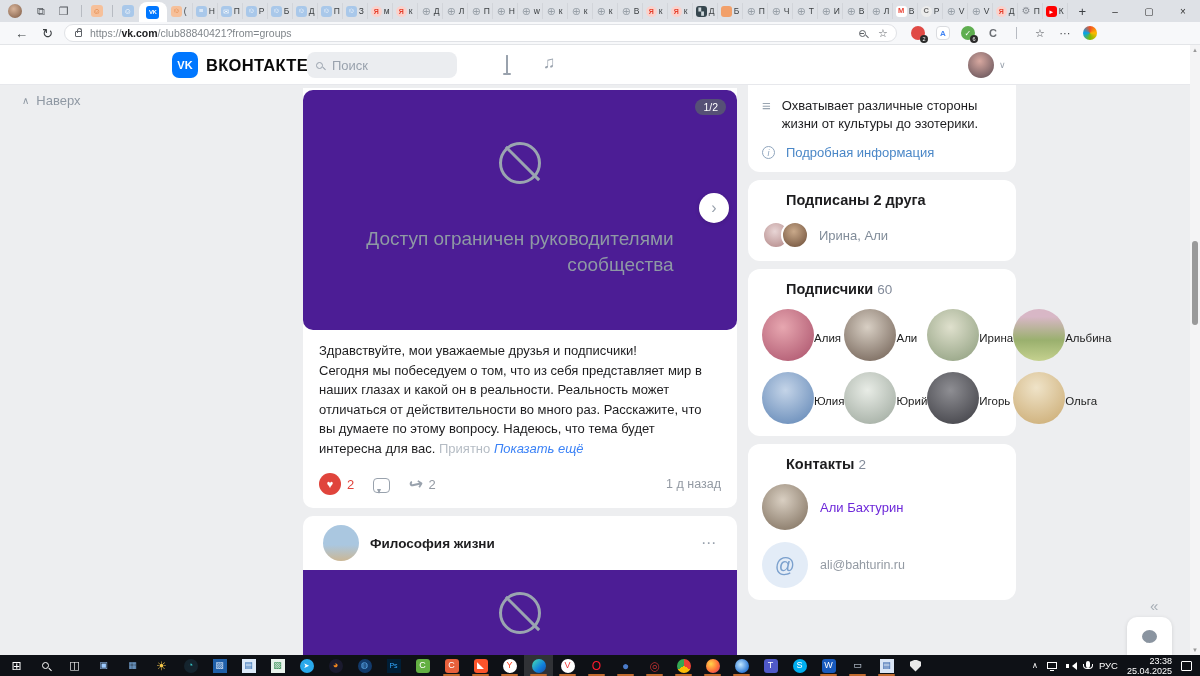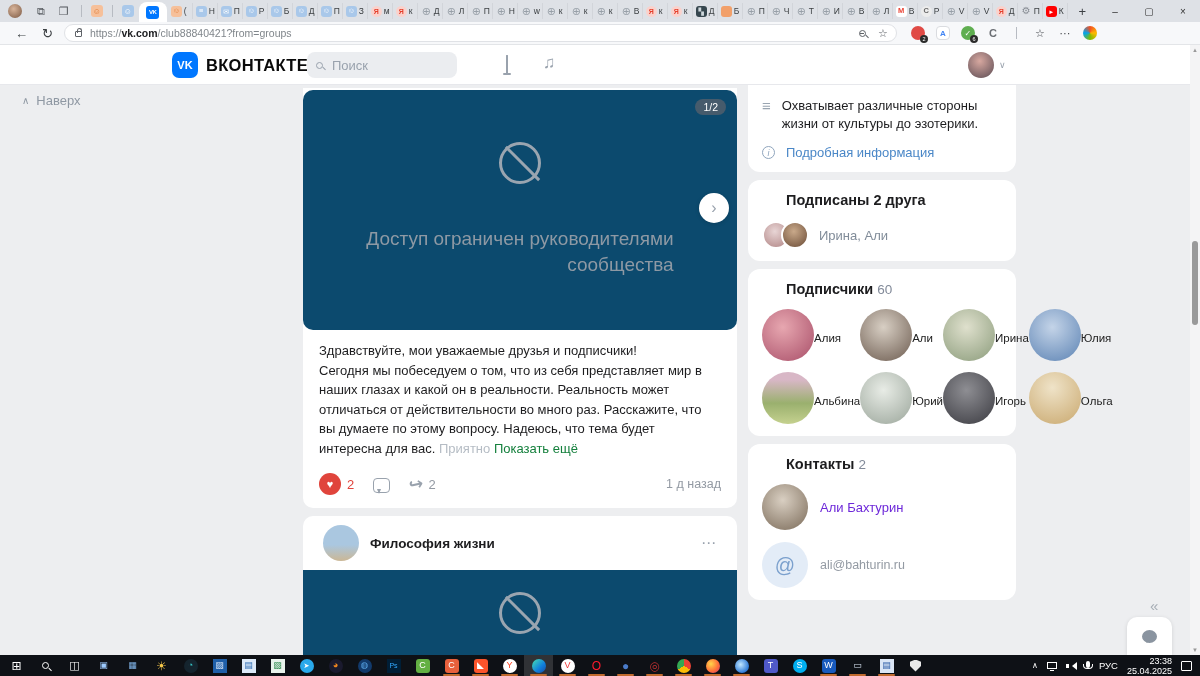--- a/index.html
+++ b/index.html
@@ -77,28 +77,28 @@
   .hdr-av{position:absolute;left:968px;top:7px;width:26px;height:26px;border-radius:50%;background:radial-gradient(circle at 45% 35%,#d7a8a0,#5a4a52);}
   .hdr-chev{position:absolute;left:999px;top:15px;color:#99a2ad;font-size:9px;}
 
   .vk-body{position:absolute;left:0;top:40px;width:1200px;height:570px;}
   .backtop{position:absolute;left:22px;top:8px;color:#8f98a3;font-size:13px;display:flex;align-items:center;gap:7px;}
   .backtop .ch{font-size:10px;}
 
   .feed{position:absolute;left:303px;top:3px;width:434px;}
   .card{background:#fff;border-radius:10px;}
   .post1{border-radius:0 0 10px 10px;padding-top:2px;}
-  .media{position:relative;height:240px;background:#0c4a6e;border-radius:10px;overflow:hidden;display:flex;flex-direction:column;align-items:center;justify-content:center;gap:28px;}
+  .media{position:relative;height:240px;background:#4c1d95;border-radius:10px;overflow:hidden;display:flex;flex-direction:column;align-items:center;justify-content:center;gap:28px;}
   .mbadge{position:absolute;top:9px;right:11px;background:rgba(90,98,108,.75);color:#fff;font-size:10.5px;padding:2px 8px;border-radius:9px;}
   .ban{width:42px;height:42px;border:3px solid #9aa5b0;border-radius:50%;position:relative;margin-bottom:14px;}
   .ban::after{content:"";position:absolute;left:-3px;top:17px;width:47px;height:3px;background:#9aa5b0;transform:rotate(45deg);}
   .rtext{color:#8e99a4;font-size:19px;text-align:right;line-height:26px;}
   .nextbtn{position:absolute;right:8px;top:103px;width:30px;height:30px;border-radius:50%;background:#fff;box-shadow:0 1px 4px rgba(0,0,0,.15);display:flex;align-items:center;justify-content:center;color:#99a2ad;font-size:16px;}
   .ptext{padding:11px 16px 6px;font-size:13px;line-height:19.5px;color:#1d1d1f;}
-  .showmore{color:#15803d;}
+  .showmore{color:#3b82f6;font-style:italic;}
   .fade{color:#b5bcc4;}
   .actions{display:flex;align-items:center;padding:9px 16px 13px;gap:19px;}
   .heart{width:22px;height:22px;border-radius:50%;background:#e0443c;color:#fff;display:flex;align-items:center;justify-content:center;font-size:11px;}
   .likegrp{display:flex;align-items:center;gap:6px;}
   .likecnt{color:#e0443c;font-size:13px;}
   .cbub{width:17px;height:15px;border:1.6px solid #99a2ad;border-radius:4px;position:relative;margin-top:2px;}
   .cbub::after{content:"";position:absolute;bottom:-6px;left:3px;border:4px solid transparent;border-top:5px solid #99a2ad;border-left-width:2px;border-right-width:2px;}
   .sharegrp{display:flex;align-items:center;gap:5px;color:#939aa3;font-size:13px;}
   .shareic{color:#99a2ad;font-size:17px;line-height:1;transform:rotate(-12deg);font-weight:bold;}
   .ptime{margin-left:auto;color:#939aa3;font-size:12.5px;}
@@ -473,26 +473,26 @@
               </div>
               <div class="fol">
                 <div class="folav" style="background: radial-gradient(circle at 45% 35%, rgb(216, 207, 196), rgb(107, 90, 78));"></div>
                 <span class="folname">Али</span>
               </div>
               <div class="fol">
                 <div class="folav" style="background: radial-gradient(circle at 45% 35%, rgb(223, 224, 205), rgb(138, 155, 122));"></div>
                 <span class="folname">Ирина</span>
               </div>
               <div class="fol">
+                <div class="folav" style="background: linear-gradient(rgb(216, 183, 198) 15%, rgb(154, 176, 110) 60%, rgb(197, 209, 143));"></div>
+                <span class="folname">Альбина</span>
+              </div>
+              <div class="fol">
                 <div class="folav" style="background: radial-gradient(circle at 45% 35%, rgb(196, 212, 232), rgb(91, 130, 179));"></div>
                 <span class="folname">Юлия</span>
-              </div>
-              <div class="fol">
-                <div class="folav" style="background: linear-gradient(rgb(216, 183, 198) 15%, rgb(154, 176, 110) 60%, rgb(197, 209, 143));"></div>
-                <span class="folname">Альбина</span>
               </div>
               <div class="fol">
                 <div class="folav" style="background: radial-gradient(circle at 45% 35%, rgb(232, 236, 230), rgb(154, 165, 154));"></div>
                 <span class="folname">Юрий</span>
               </div>
               <div class="fol">
                 <div class="folav" style="background: radial-gradient(circle at 45% 35%, rgb(142, 142, 147), rgb(58, 58, 64));"></div>
                 <span class="folname">Игорь</span>
               </div>
               <div class="fol">

